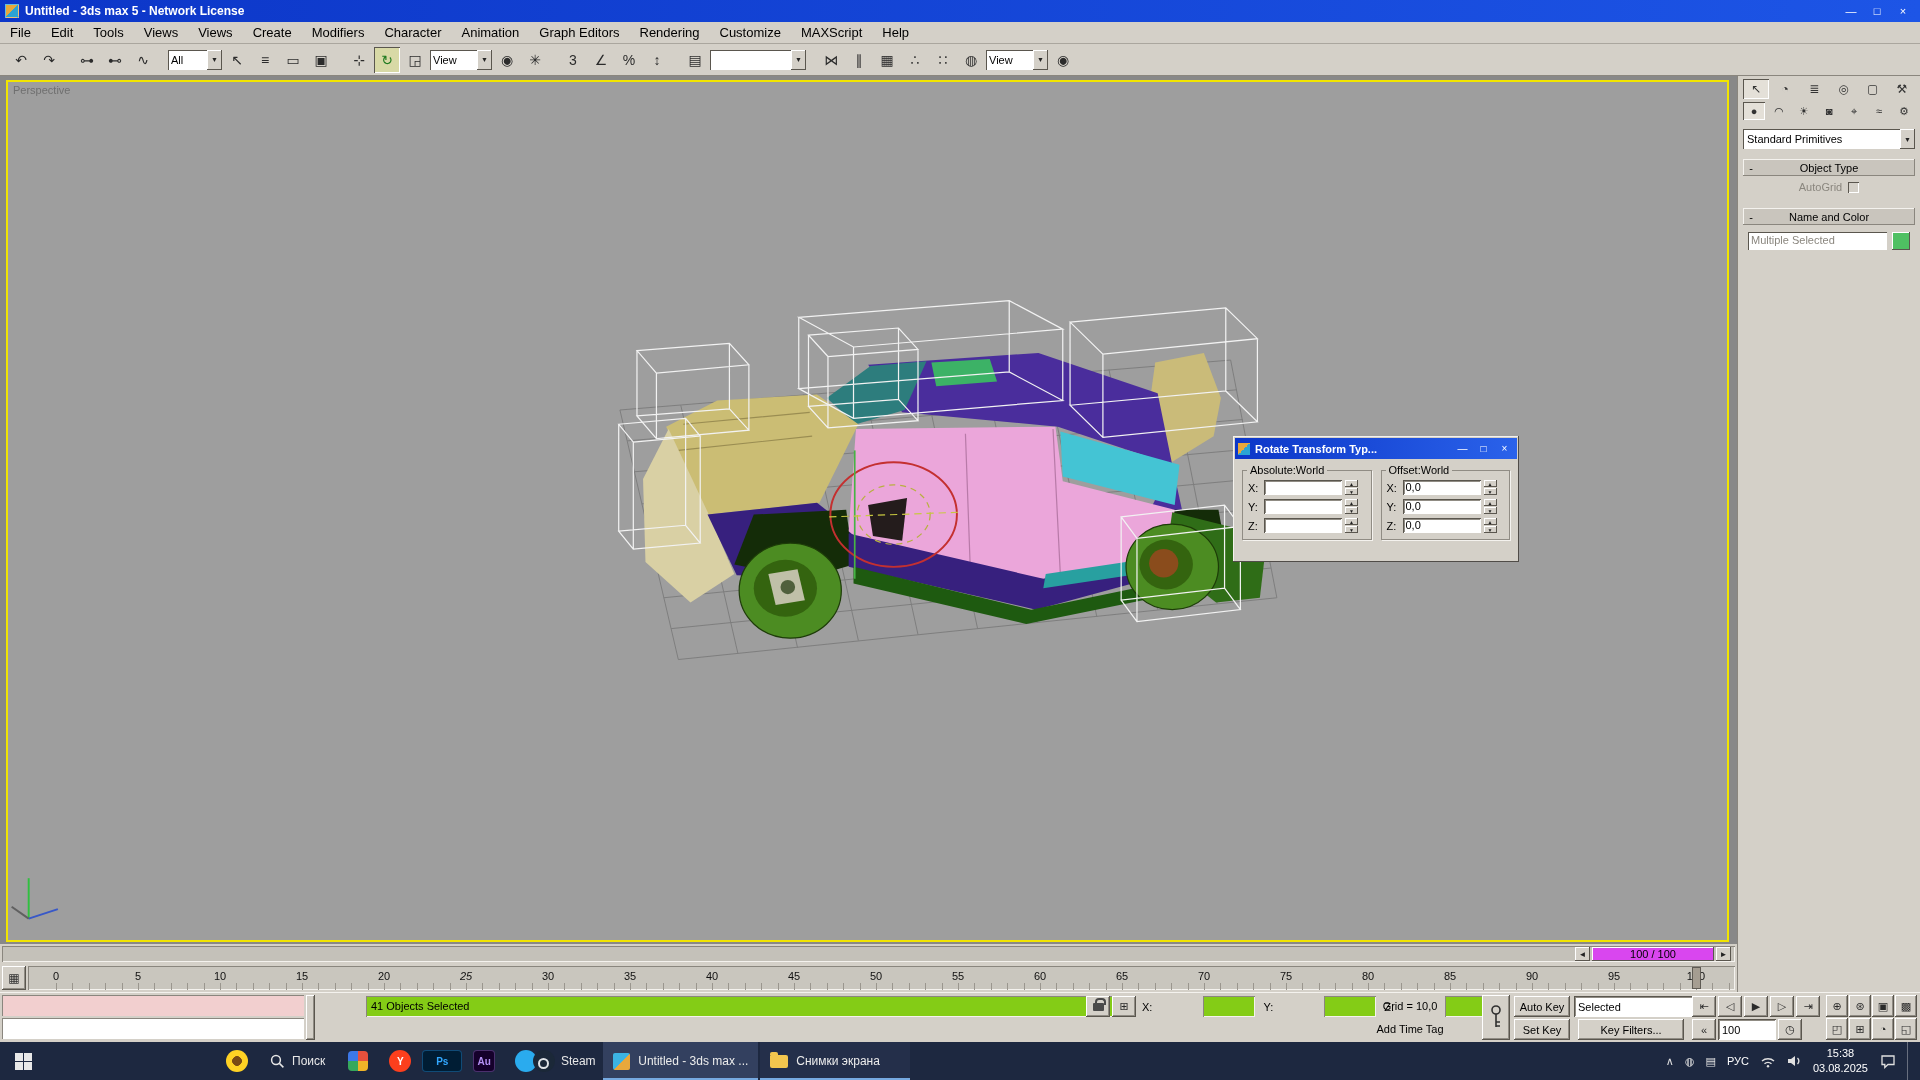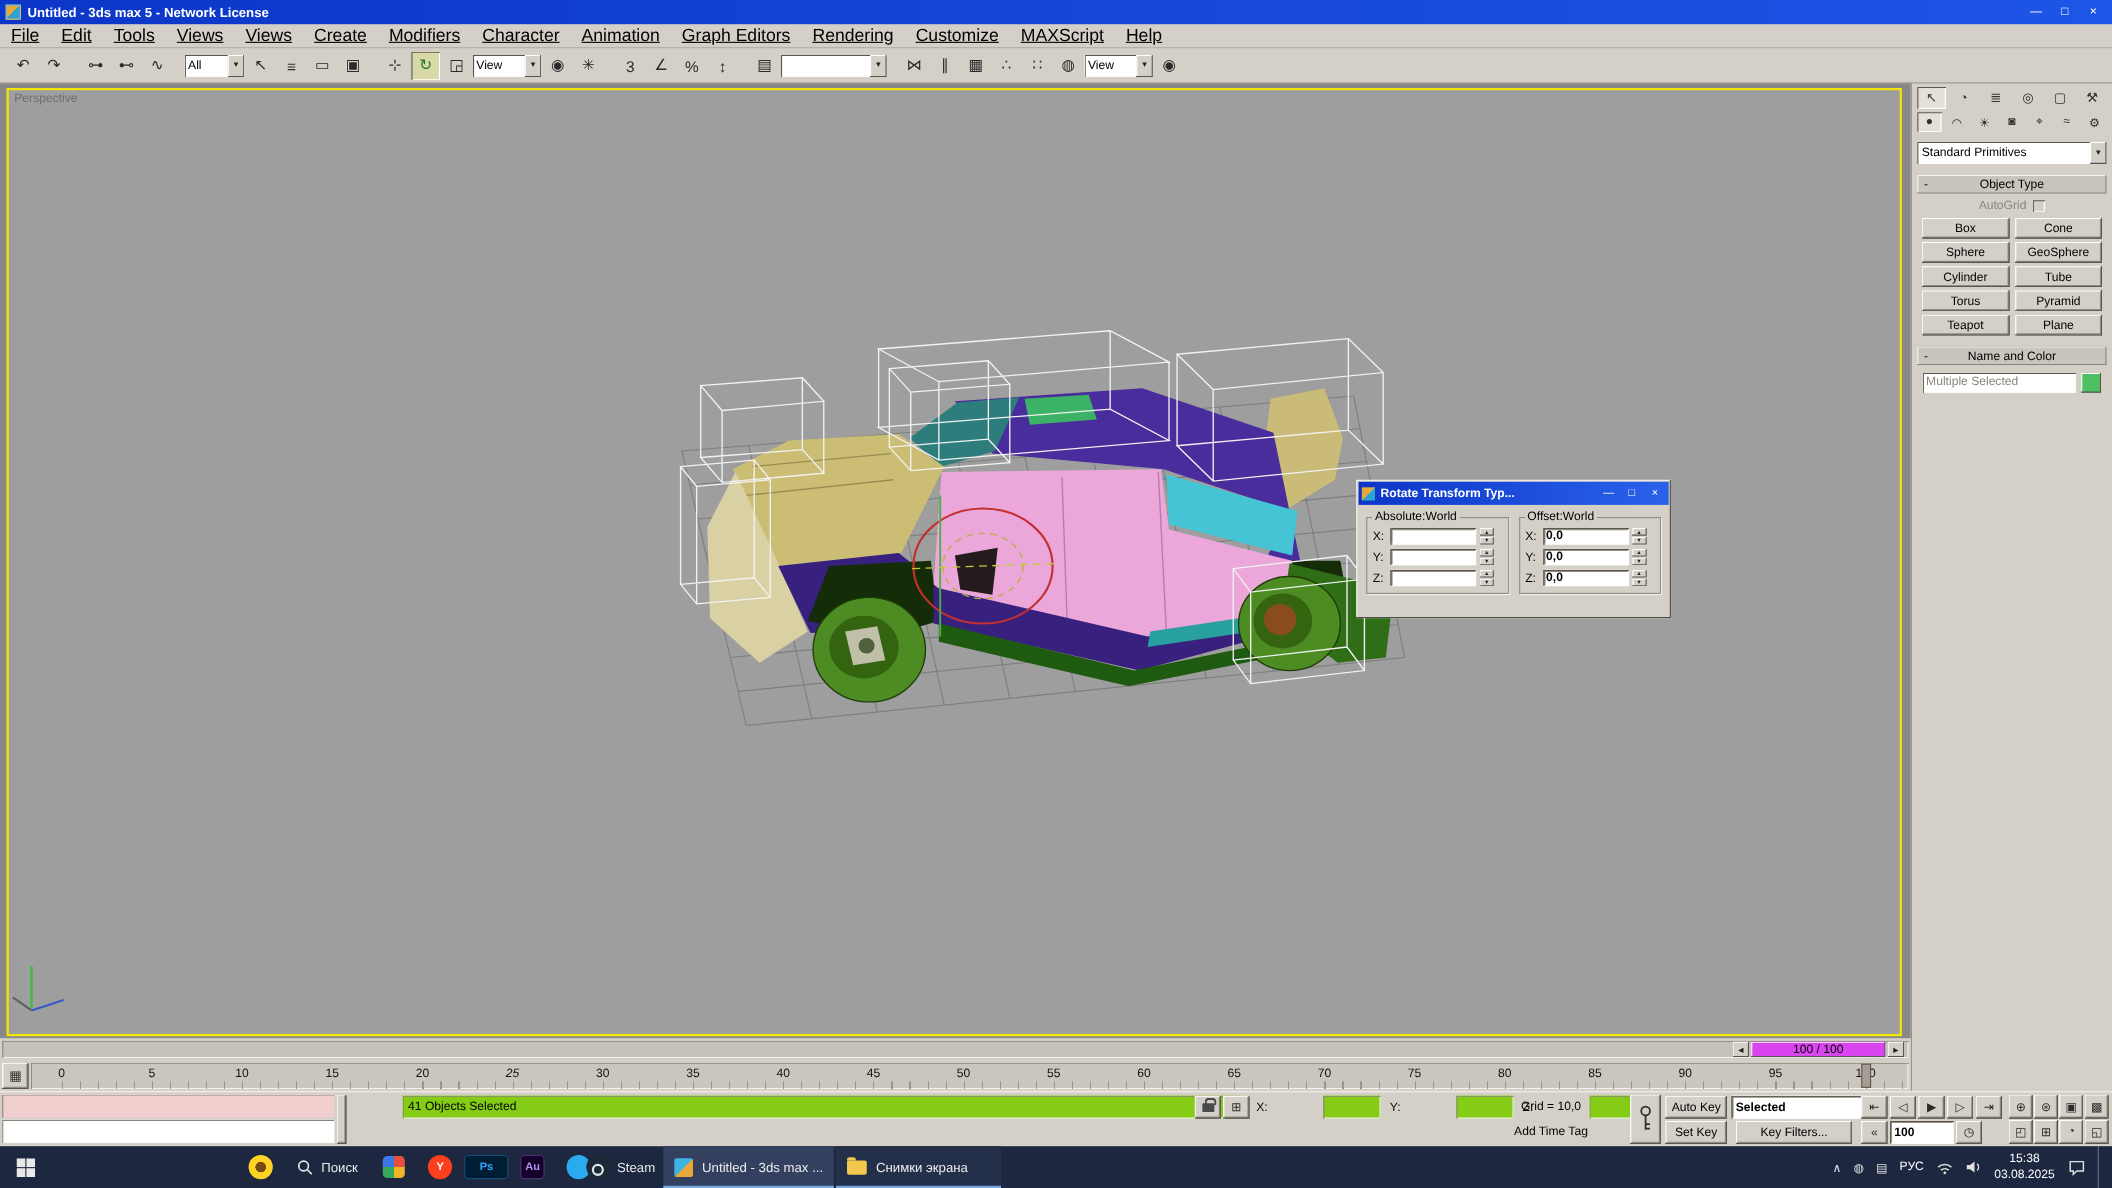--- a/index.html
+++ b/index.html
@@ -1,33 +1,33 @@
 <!DOCTYPE html>
 <html><head>
 <meta charset="utf-8">
 <style>
   *{margin:0;padding:0;box-sizing:border-box;font-family:"Liberation Sans","DejaVu Sans",sans-serif;}
   html,body{width:1920px;height:1080px;}
   body{position:relative;background:#d4d0c8;overflow:hidden;font-size:12px;color:#000;}
 
   .raised{background:#d4d0c8;box-shadow:inset -1px -1px 0 #5a564e,inset 1px 1px 0 #ffffff,inset -2px -2px 0 #908c84;}
-  .sunkenw{background:#fff;box-shadow:inset 1px 1px 0 #5a564e,inset -1px -1px 0 #fff,inset 2px 2px 0 #908c84;font-weight:bold;}
+  .sunkenw{background:#fff;box-shadow:inset 1px 1px 0 #5a564e,inset -1px -1px 0 #fff,inset 2px 2px 0 #908c84;}
   .sunkeng{background:#84cc16;box-shadow:inset 1px 1px 0 #8a867e,inset -1px -1px 0 #f4f2ee;margin-left:48px;}
   .ctr{display:flex;align-items:center;justify-content:center;}
 
   
   .titlebar{position:absolute;left:0;top:0;width:1920px;height:22px;background:linear-gradient(90deg,#0c36c8,#1d55e6);color:#fff;display:flex;align-items:center;padding:0 5px;gap:6px;z-index:60;}
   .app-icon{width:14px;height:14px;background:linear-gradient(135deg,#e8a83c 0 50%,#2ba4d4 50% 100%);border:1px solid #ffffff44;}
   .t-title{font-weight:bold;font-size:12px;flex:1;white-space:nowrap;}
   #win-controls{display:flex;gap:2px;}
   .win-ctrl{width:24px;height:17px;display:flex;align-items:center;justify-content:center;color:#fff;font-size:11px;}
 
   
   .menubar{position:absolute;left:0;top:22px;width:1920px;height:22px;background:#d4d0c8;display:flex;align-items:center;padding:0 10px;gap:20px;border-bottom:1px solid #aaa69e;}
-  .menu-item{font-size:16px;white-space:nowrap;text-decoration:underline;}
+  .menu-item{font-size:13px;white-space:nowrap;}
 
   
   .toolbar{position:absolute;left:0;top:44px;width:1920px;height:32px;background:#d4d0c8;display:flex;align-items:center;padding:0 8px;gap:2px;border-bottom:1px solid #8a867e;}
   .tb-btn{width:26px;height:26px;display:flex;align-items:center;justify-content:center;font-size:14px;color:#2b2b2b;flex:none;}
   .tb-btn.pressed{background:#d8d9a6;box-shadow:inset 1px 1px 0 #5a564e,inset -1px -1px 0 #fff;color:#1f7a1f;}
   .tb-div{width:8px;height:24px;flex:none;}
   .tb-combo{height:20px;background:#fff;box-shadow:inset 1px 1px 0 #5a564e,inset -1px -1px 0 #fff;display:flex;align-items:center;font-size:11px;flex:none;}
   .tb-combo .combo-val{flex:1;padding-left:3px;overflow:hidden;white-space:nowrap;}
   .combo-arrow{width:15px;height:100%;background:#d4d0c8;box-shadow:inset -1px -1px 0 #5a564e,inset 1px 1px 0 #fff;display:flex;align-items:center;justify-content:center;font-size:7px;color:#222;flex:none;}
 
@@ -332,32 +332,20 @@
     <span class="combo-arrow">▼</span>
   </div>
   <div class="rollout-h">
     <span class="minus">-</span>
     <span class="rtitle">Object Type</span>
   </div>
   <div class="autogrid-row">
     <span>AutoGrid</span>
     <span class="cbx"></span>
   </div>
-  <div class="obj-grid" id="obj-grid">
-      <span class="obj-btn">Box</span>
-      <span class="obj-btn">Cone</span>
-      <span class="obj-btn">Sphere</span>
-      <span class="obj-btn">GeoSphere</span>
-      <span class="obj-btn">Cylinder</span>
-      <span class="obj-btn">Tube</span>
-      <span class="obj-btn">Torus</span>
-      <span class="obj-btn">Pyramid</span>
-      <span class="obj-btn">Teapot</span>
-      <span class="obj-btn">Plane</span>
-    </div>
   <div class="rollout-h">
     <span class="minus">-</span>
     <span class="rtitle">Name and Color</span>
   </div>
   <div class="nc-row">
     <span class="nc-input">Multiple Selected</span>
     <span class="nc-swatch" id="nc-swatch" style="background: rgb(79, 192, 98);"></span>
   </div>
 </div>
 

